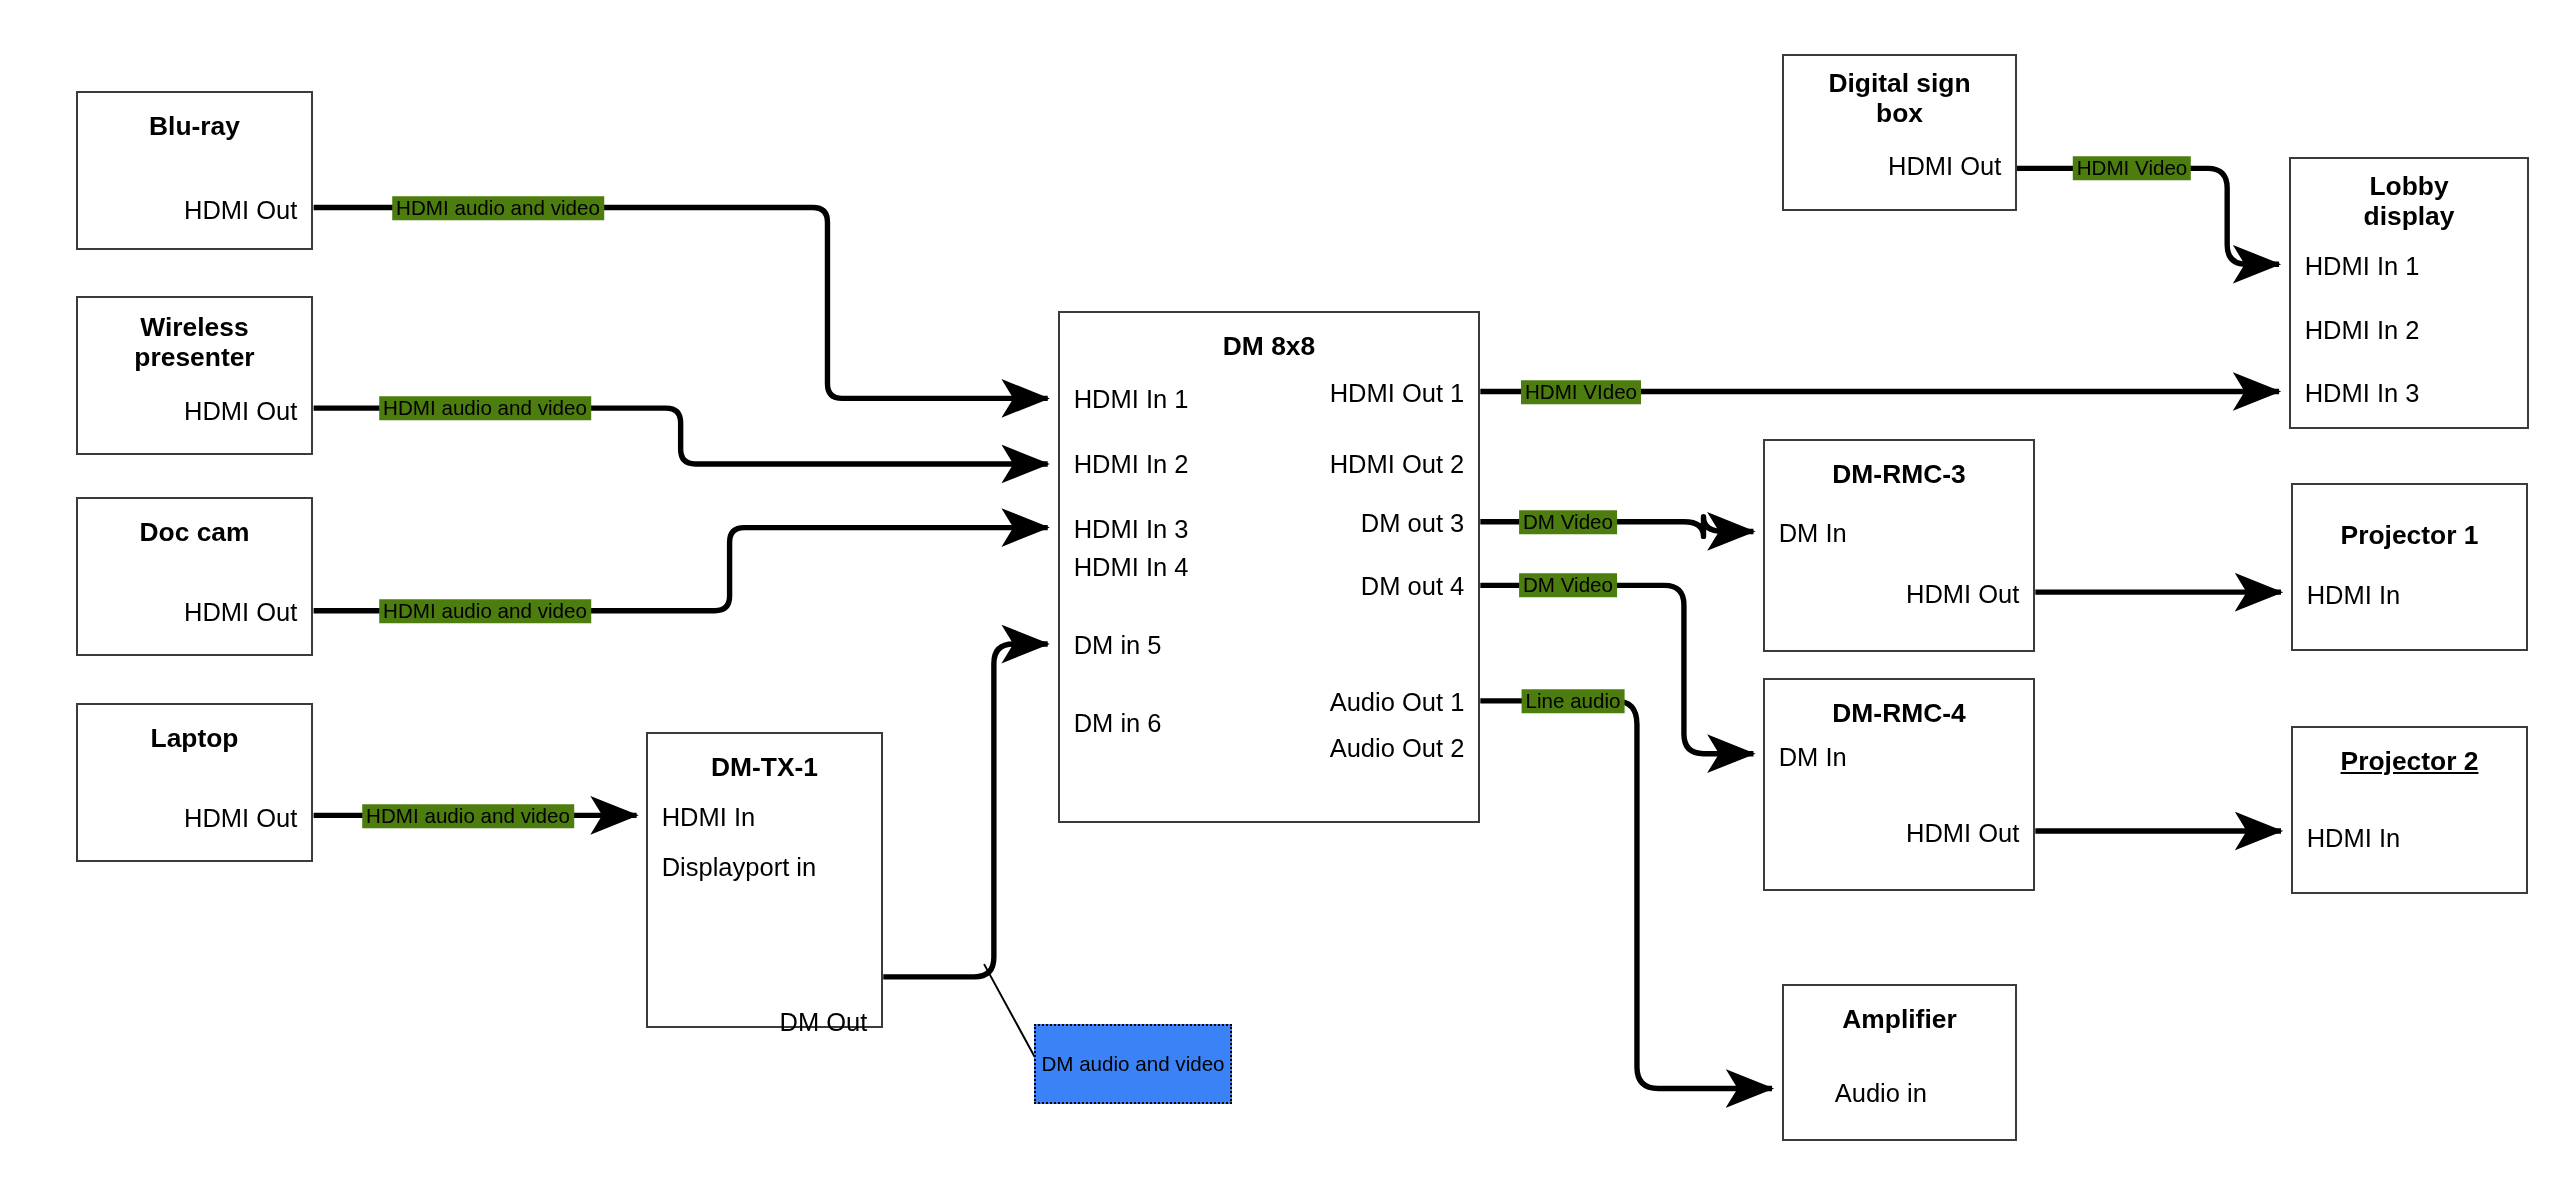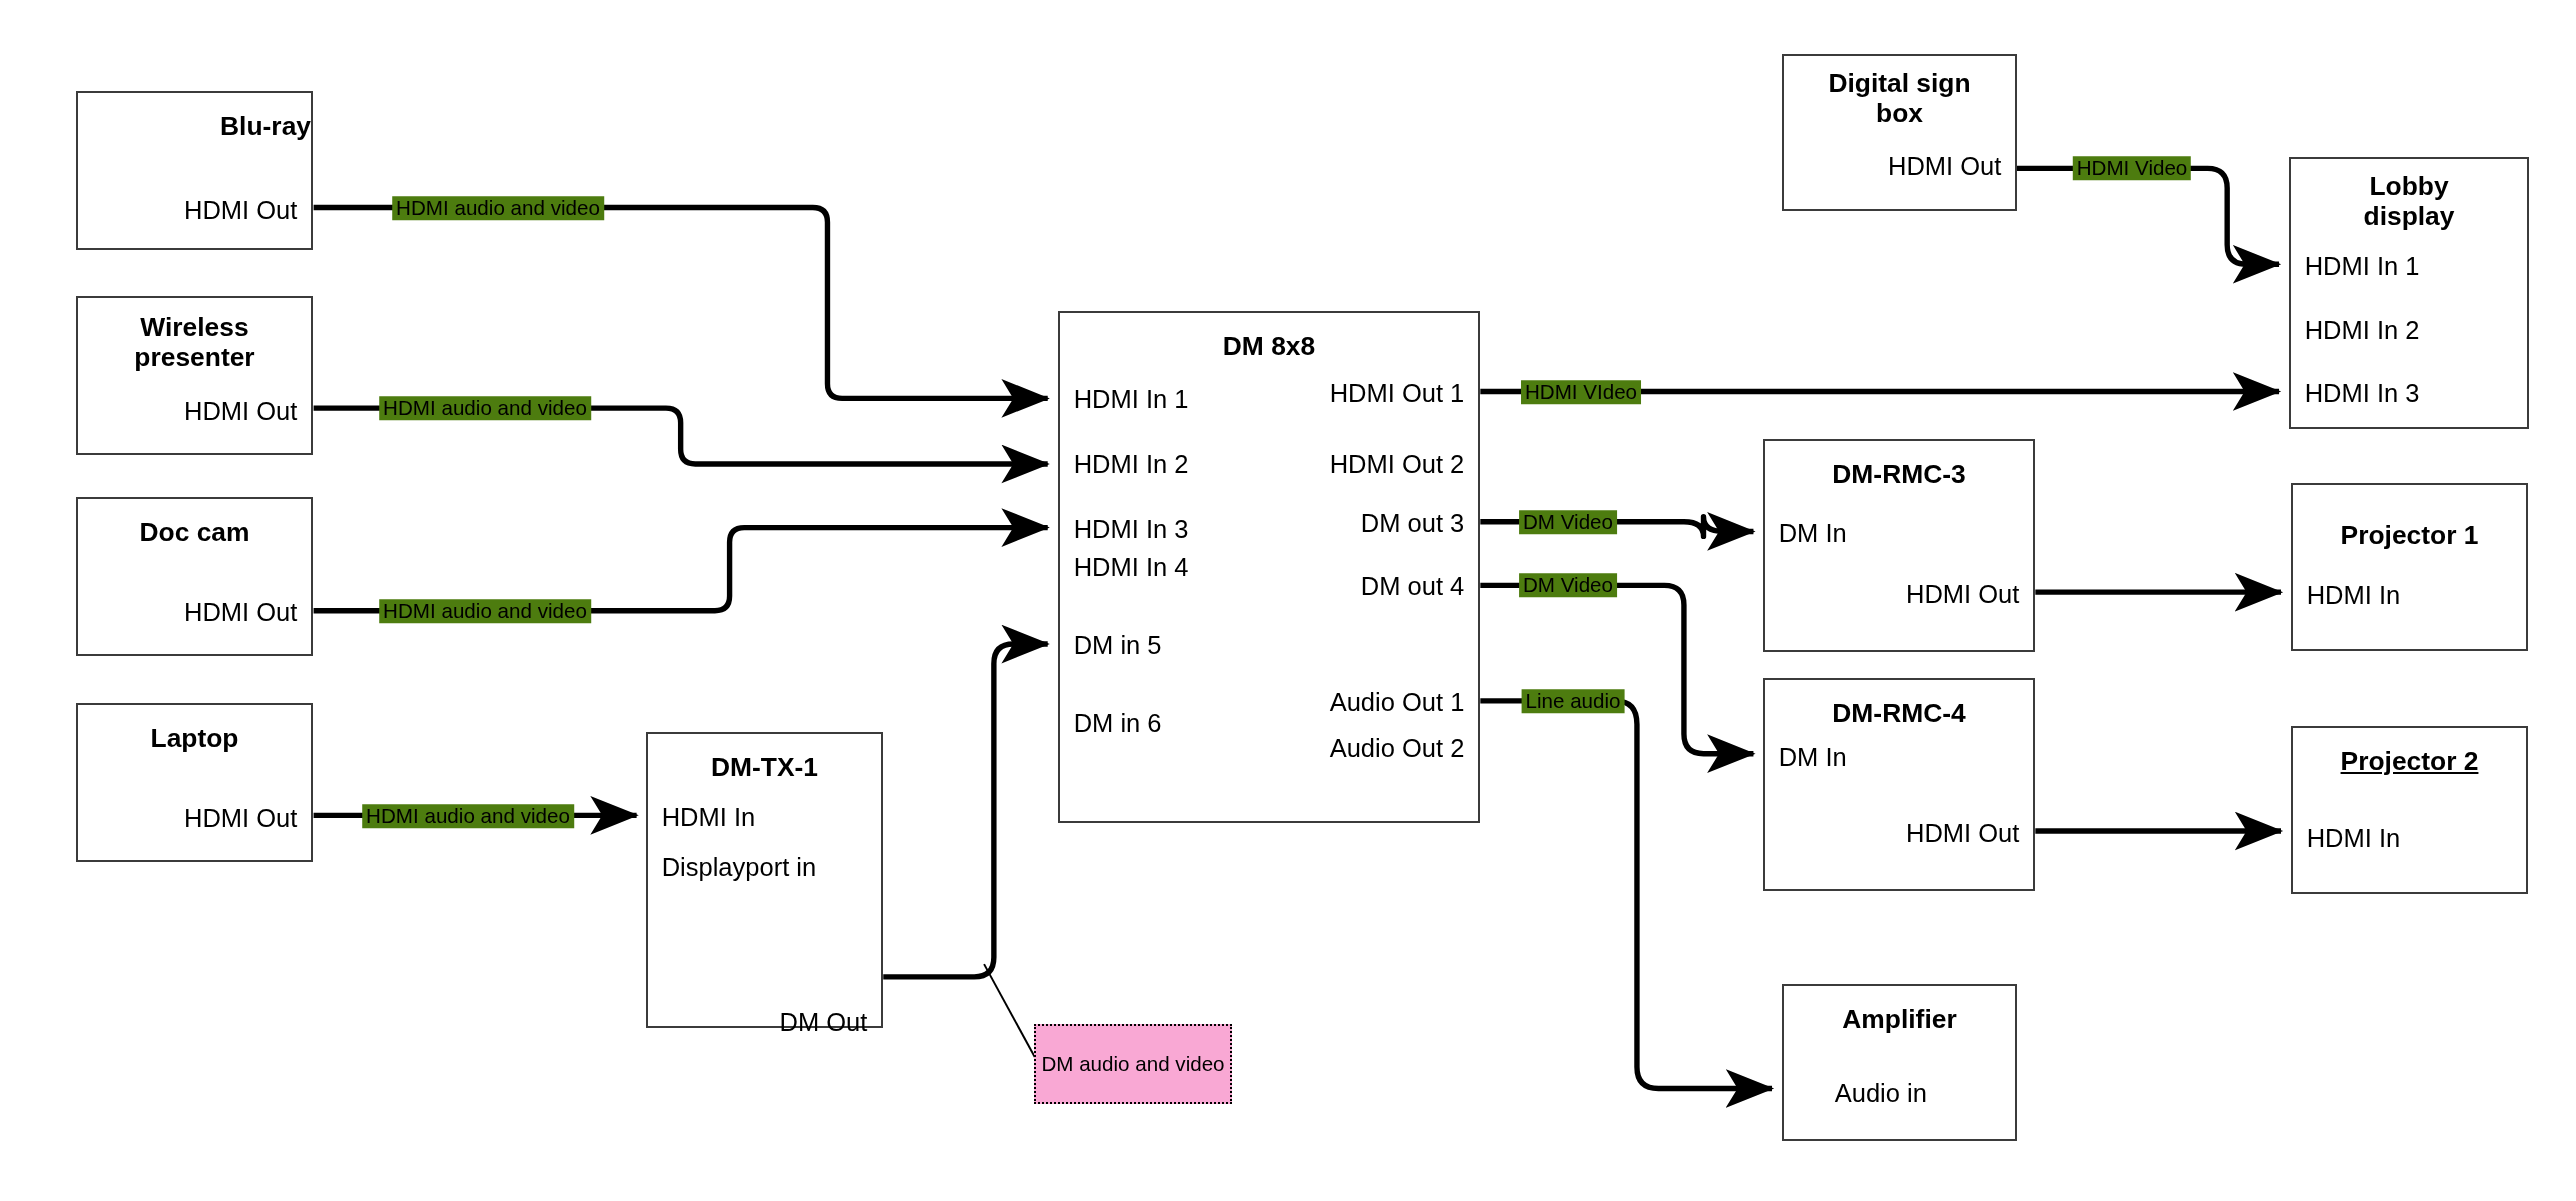--- a/index.html
+++ b/index.html
@@ -41,21 +41,21 @@
     line-height:23.5px;
     white-space:nowrap;
     background:#4d7c0f;
     padding:0 3.9px;
     transform:translate(-50%,-50%);
   }
   .note-box{
     position:absolute;
     box-sizing:border-box;
     border:2px dotted #000;
-    background:#f9a8d4;
+    background:#3b82f6;
     display:flex;
     align-items:center;
     justify-content:center;
     text-align:center;
     font-size:20.6px;
     line-height:25.5px;
     color:#000;
   }
 </style>
 </head>
@@ -94,21 +94,21 @@
 
       <path d="M2079,605 L2330,605" marker-end="url(#arrow)"></path>
 
       <path d="M2079,849 L2330,849" marker-end="url(#arrow)"></path>
     </g>
 
     <path d="M1005,985 L1065,1095" fill="none" stroke="#000" stroke-width="2"></path>
   </svg>
 
   <div class="node" style="left:76px;top:91px;width:237px;height:159px;">
-    <div class="node-title" style="top:17.6px;text-align:right;">Blu-ray</div>
+    <div class="node-title" style="top:17.6px;">Blu-ray</div>
     <div class="port right" style="top:105px;">HDMI Out</div>
   </div>
 
   <div class="node" style="left:76px;top:296px;width:237px;height:159px;">
     <div class="node-title" style="top:13.7px;">Wireless
 presenter</div>
     <div class="port right" style="top:101px;">HDMI Out</div>
   </div>
 
   <div class="node" style="left:76px;top:497px;width:237px;height:159px;">

